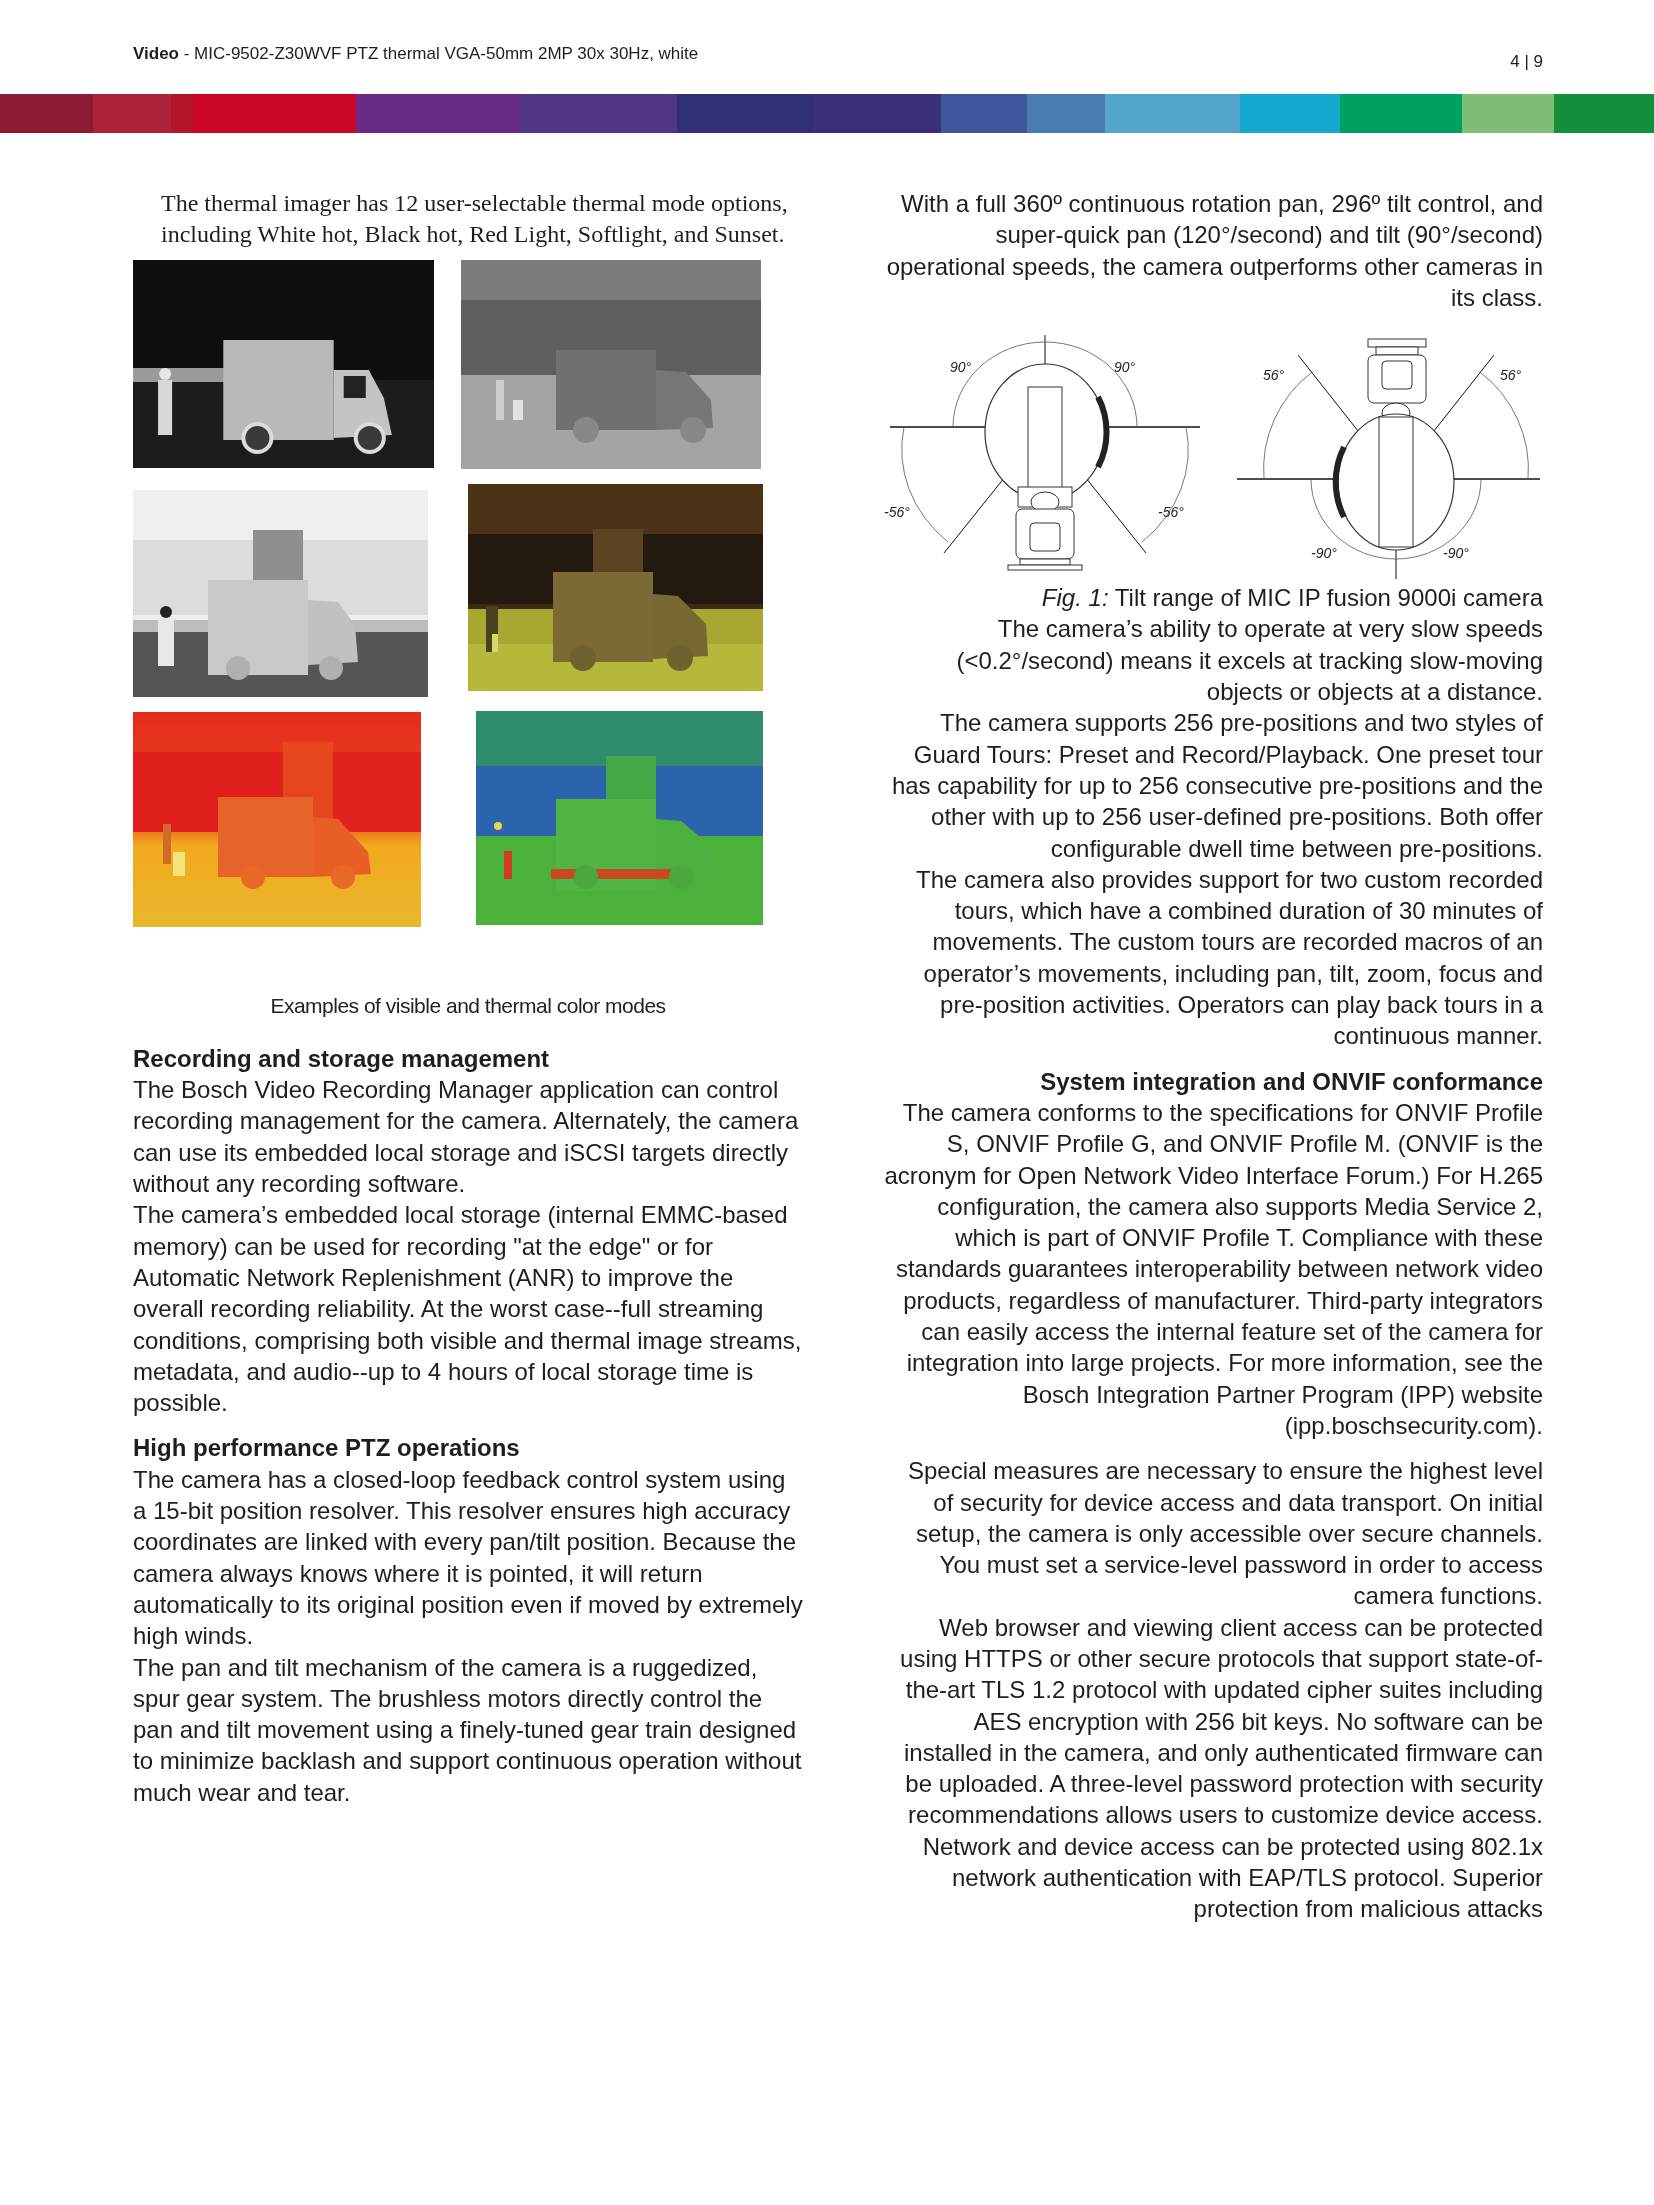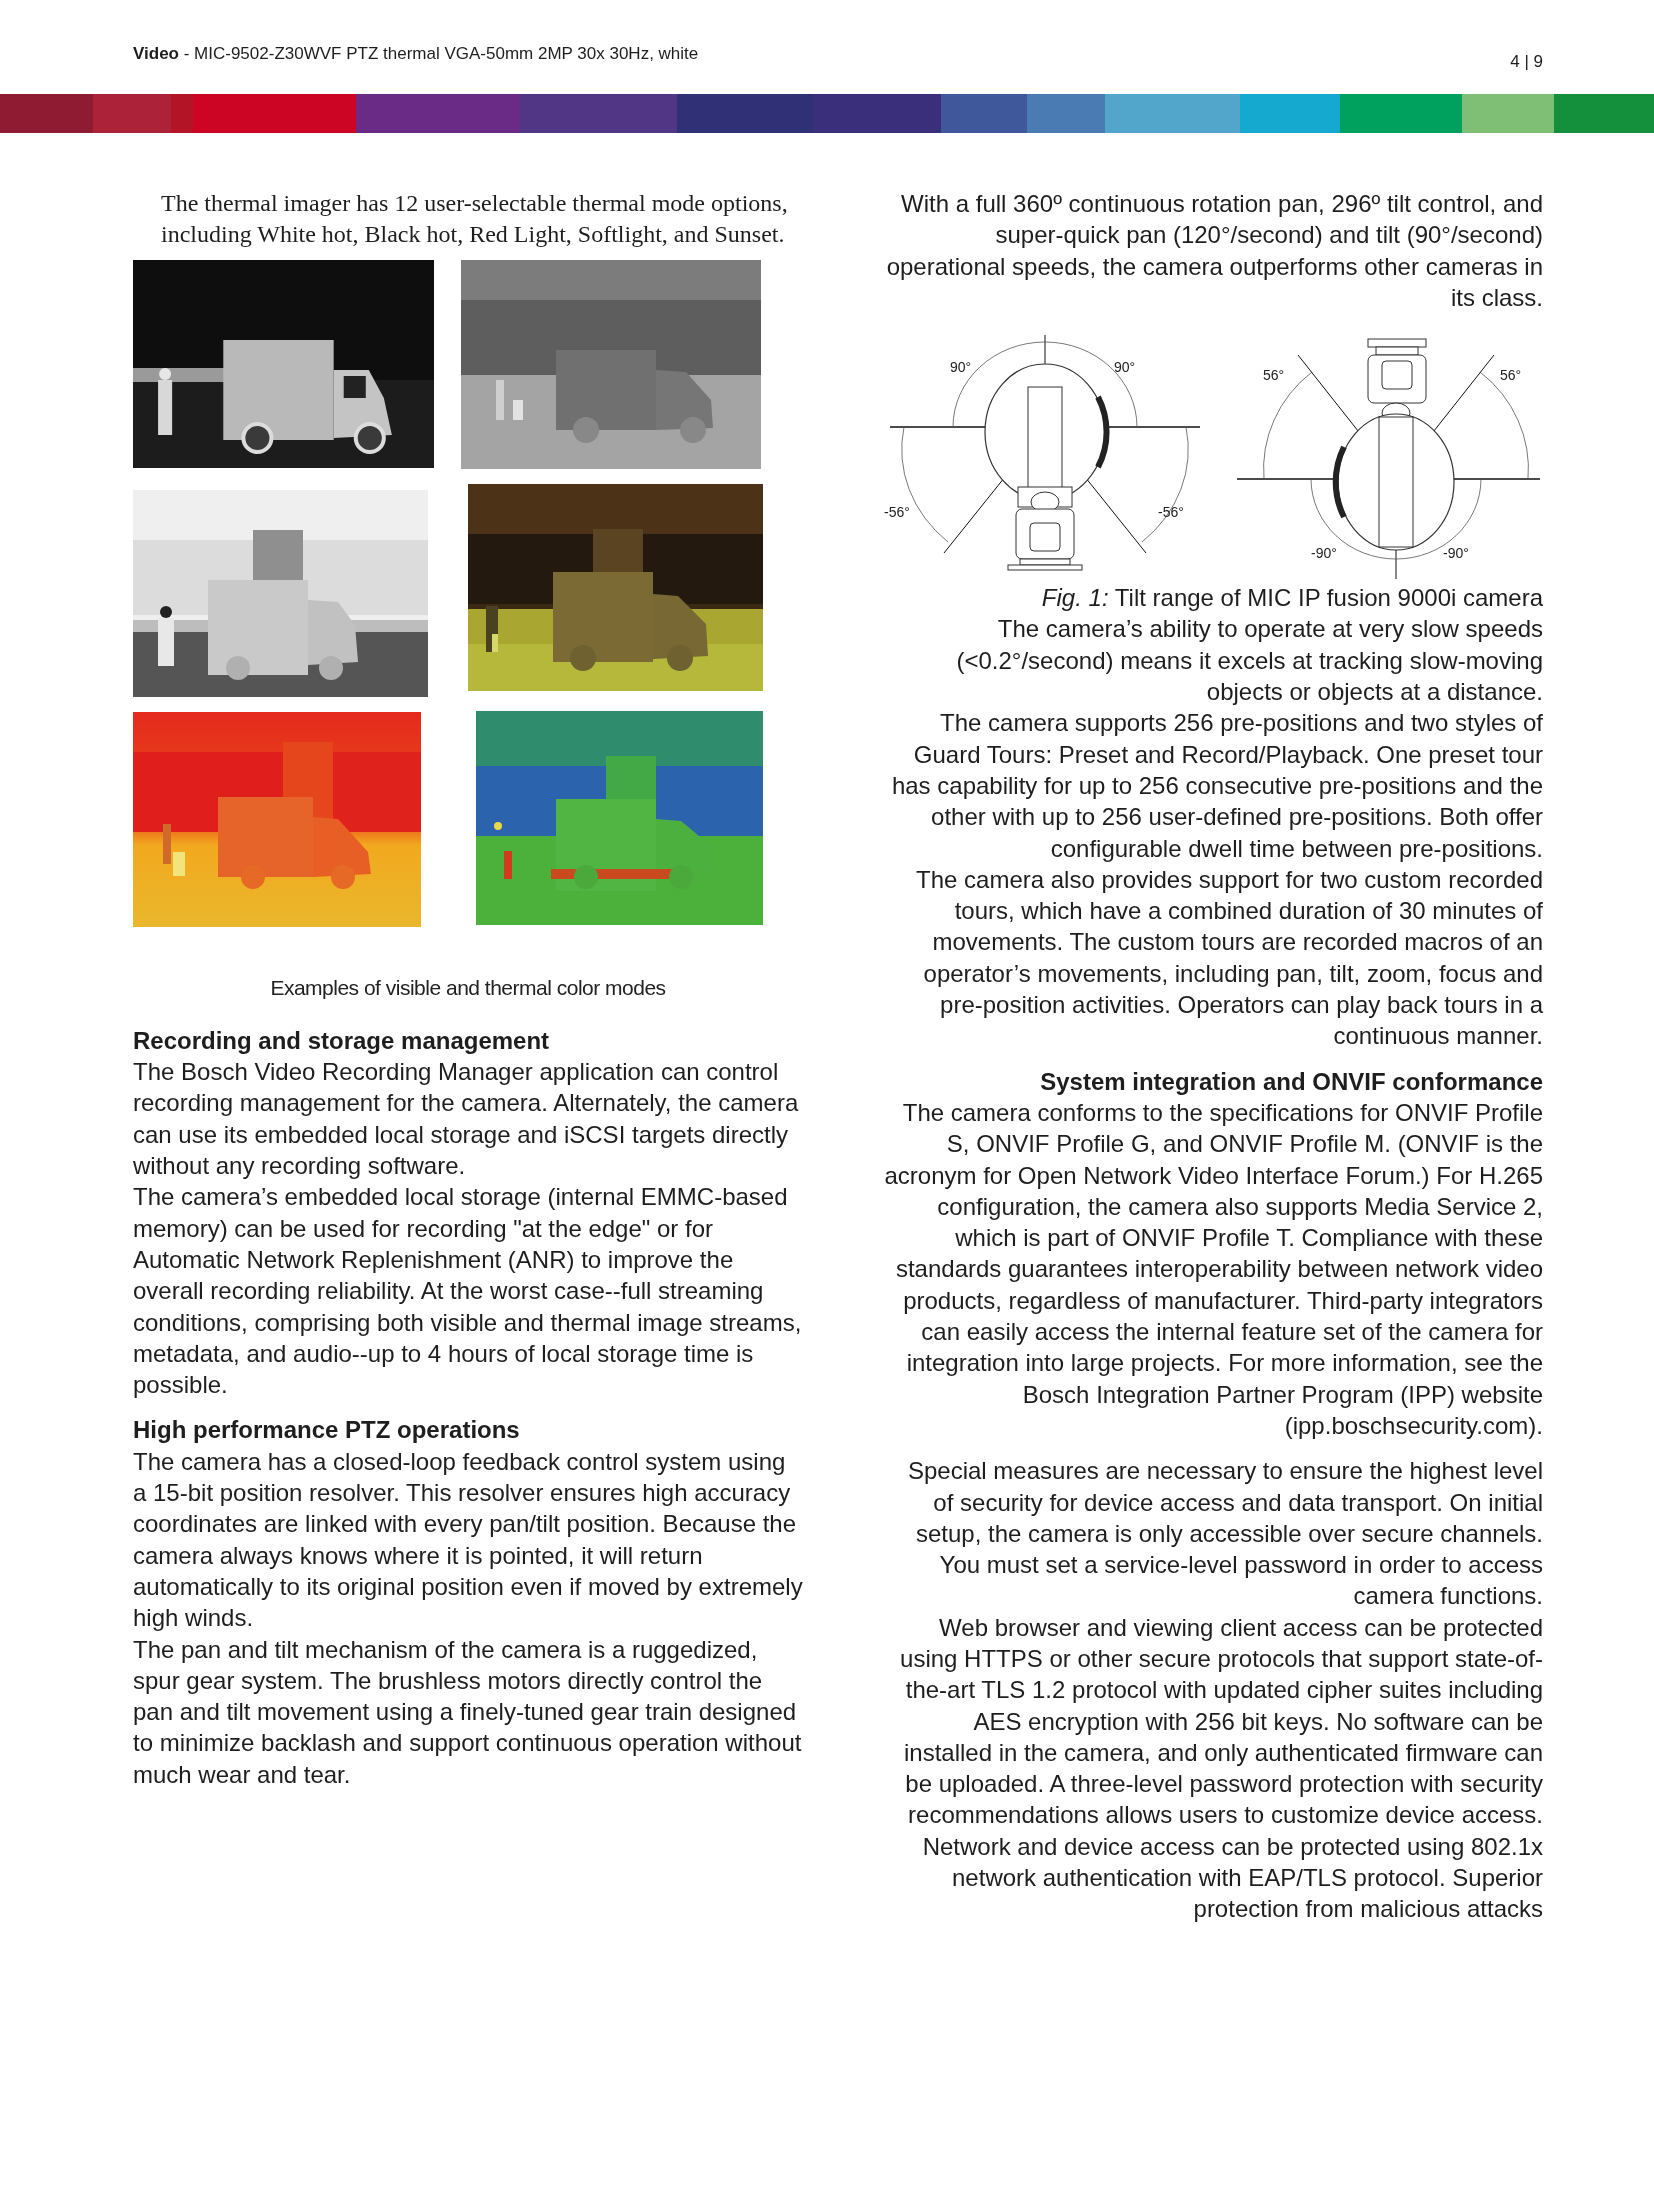--- a/index.html
+++ b/index.html
@@ -20,23 +20,23 @@
   p { margin: 0; }
   .heading { font-weight: bold; }
   .gap { height: 14px; }
 
   .intro { padding-left: 28px; font-family: Liberation Serif, serif; }
 
   .image-grid { position: relative; height: 700px; margin-top: 9px; }
   .thermal { position: absolute; overflow: hidden; }
   .thermal svg { width: 100%; height: 100%; display: block; }
 
-  .caption-small { text-align: center; font-size: 21px; letter-spacing: -0.5px; margin-top: 12px; margin-bottom: 22px; color: #222; }
-
-  .diagram { position: relative; height: 255px; margin-top: 14px; margin-left: -3px; }
+  .caption-small { text-align: center; font-size: 21px; letter-spacing: -0.5px; margin-top: 30px; margin-bottom: 22px; color: #222; }
+
+  .diagram { position: relative; height: 255px; margin-top: 14px; margin-left: -3px; font-style: italic; }
   .diagram svg { display: block; }
 
   .fig-caption i { font-style: italic; }
 </style>
 </head>
 <body>
 
 <div class="header">
   <span class="bold">Video</span><span> - </span><span>MIC-9502-Z30WVF PTZ thermal VGA-50mm 2MP 30x 30Hz, white</span>
   <span class="page-num">4 | 9</span>

